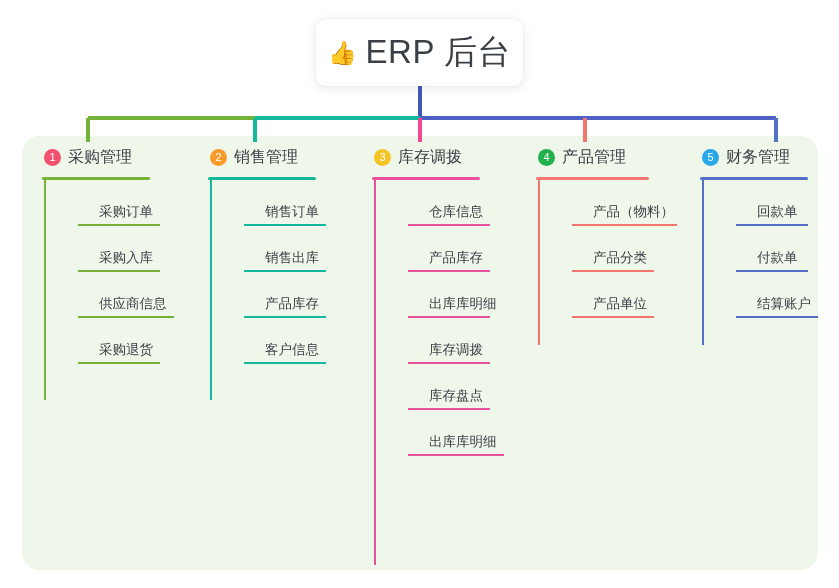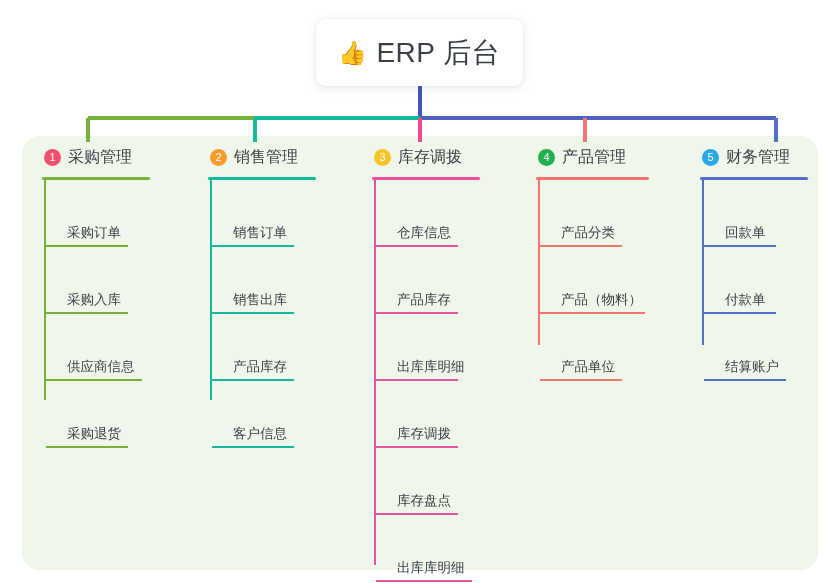--- a/index.html
+++ b/index.html
@@ -37,21 +37,21 @@
     box-sizing: border-box;
   }
   .root-card .root-emoji {
     font-size: 23px;
     line-height: 1;
     margin-right: 9px;
     position: relative;
     top: 1px;
   }
   .root-card .root-title {
-    font-size: 28px;
+    font-size: 33px;
     color: #3b3f46;
     letter-spacing: 0.5px;
     white-space: nowrap;
   }
 
   
   .panel {
     position: absolute;
     left: 22px;
     top: 136px;
@@ -111,25 +111,26 @@
     padding-left: 2px;
   }
   .spine {
     position: absolute;
     left: 2px;
     top: 0;
     width: 2px;
   }
   .item {
     position: relative;
-    height: 67px;
+    height: 46px;
     box-sizing: border-box;
     display: flex;
     align-items: flex-end;
     padding-left: 23px;
+    margin-left: 32px;
   }
   .item-label {
     font-size: 13.5px;
     color: #3b3f46;
     white-space: nowrap;
     padding-bottom: 5px;
   }
   .item-rule {
     position: absolute;
     left: 2px;
@@ -250,28 +251,28 @@
       </div>
       <div class="column" style="left: 536px; width: 130px;">
         <div class="col-head">
           <span class="badge" style="background: rgb(33, 176, 75);">4</span>
           <span class="col-title">产品管理</span>
         </div>
         <div class="head-rule" style="background: rgb(244, 117, 111); width: 113px;"></div>
         <div class="items">
           <div class="spine" style="background: rgb(244, 117, 111); height: 165px;"></div>
           <div class="item">
+            <span class="item-label">产品（物料）</span>
+            <div class="item-rule" style="background: rgb(244, 117, 111); width: 105px;"></div>
+          </div>
+          <div class="item">
             <span class="item-label">产品分类</span>
             <div class="item-rule" style="background: rgb(244, 117, 111); width: 82px;"></div>
           </div>
           <div class="item">
-            <span class="item-label">产品（物料）</span>
-            <div class="item-rule" style="background: rgb(244, 117, 111); width: 105px;"></div>
-          </div>
-          <div class="item">
             <span class="item-label">产品单位</span>
             <div class="item-rule" style="background: rgb(244, 117, 111); width: 82px;"></div>
           </div>
         </div>
       </div>
       <div class="column" style="left: 700px; width: 120px;">
         <div class="col-head">
           <span class="badge" style="background: rgb(42, 167, 232);">5</span>
           <span class="col-title">财务管理</span>
         </div>

